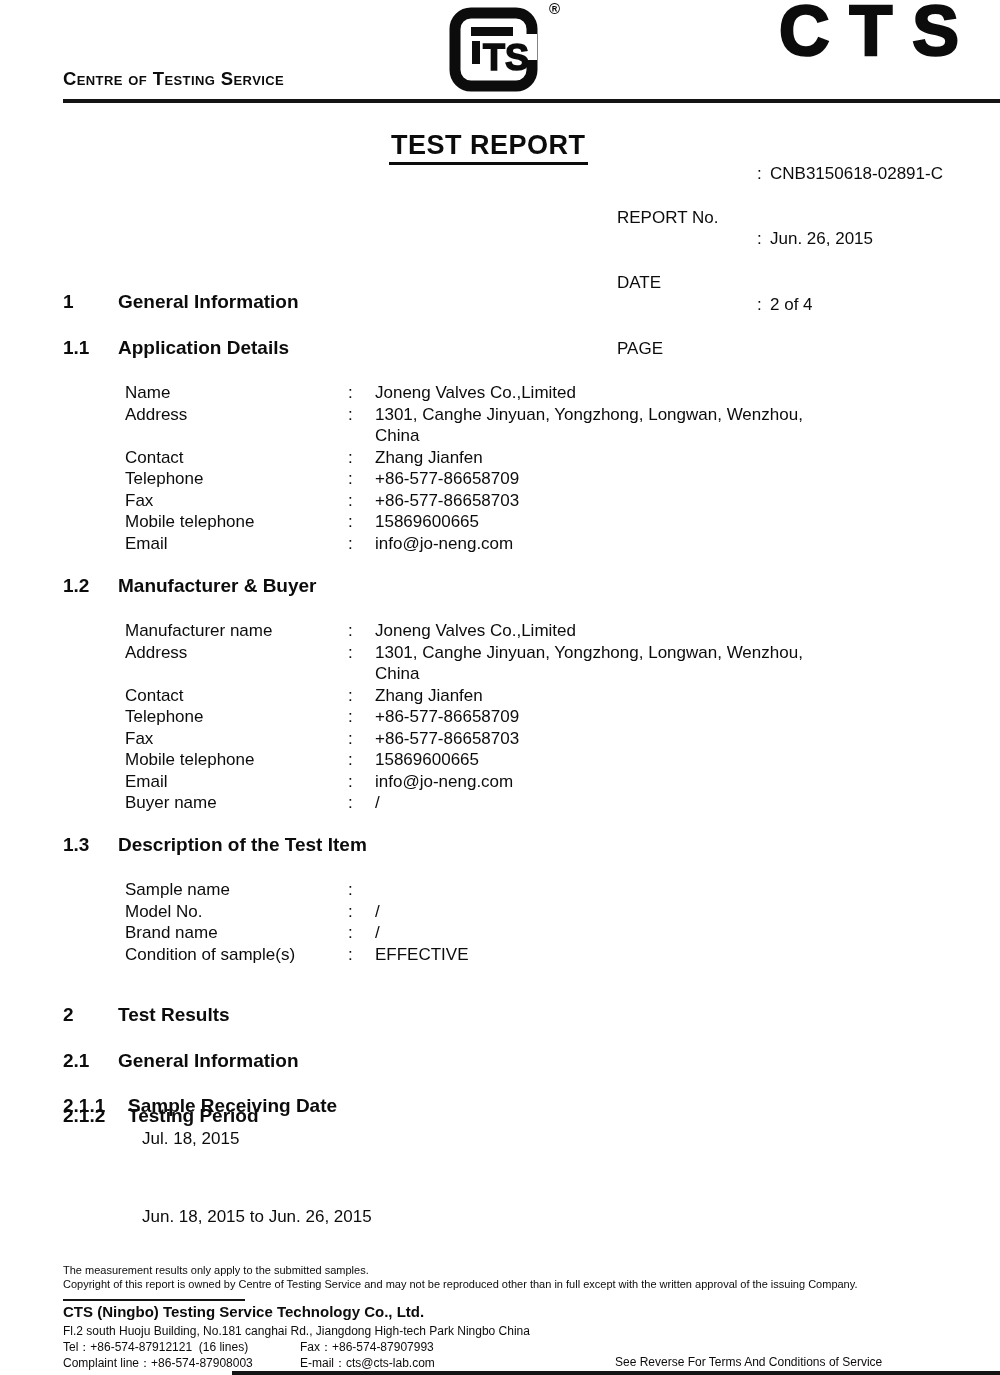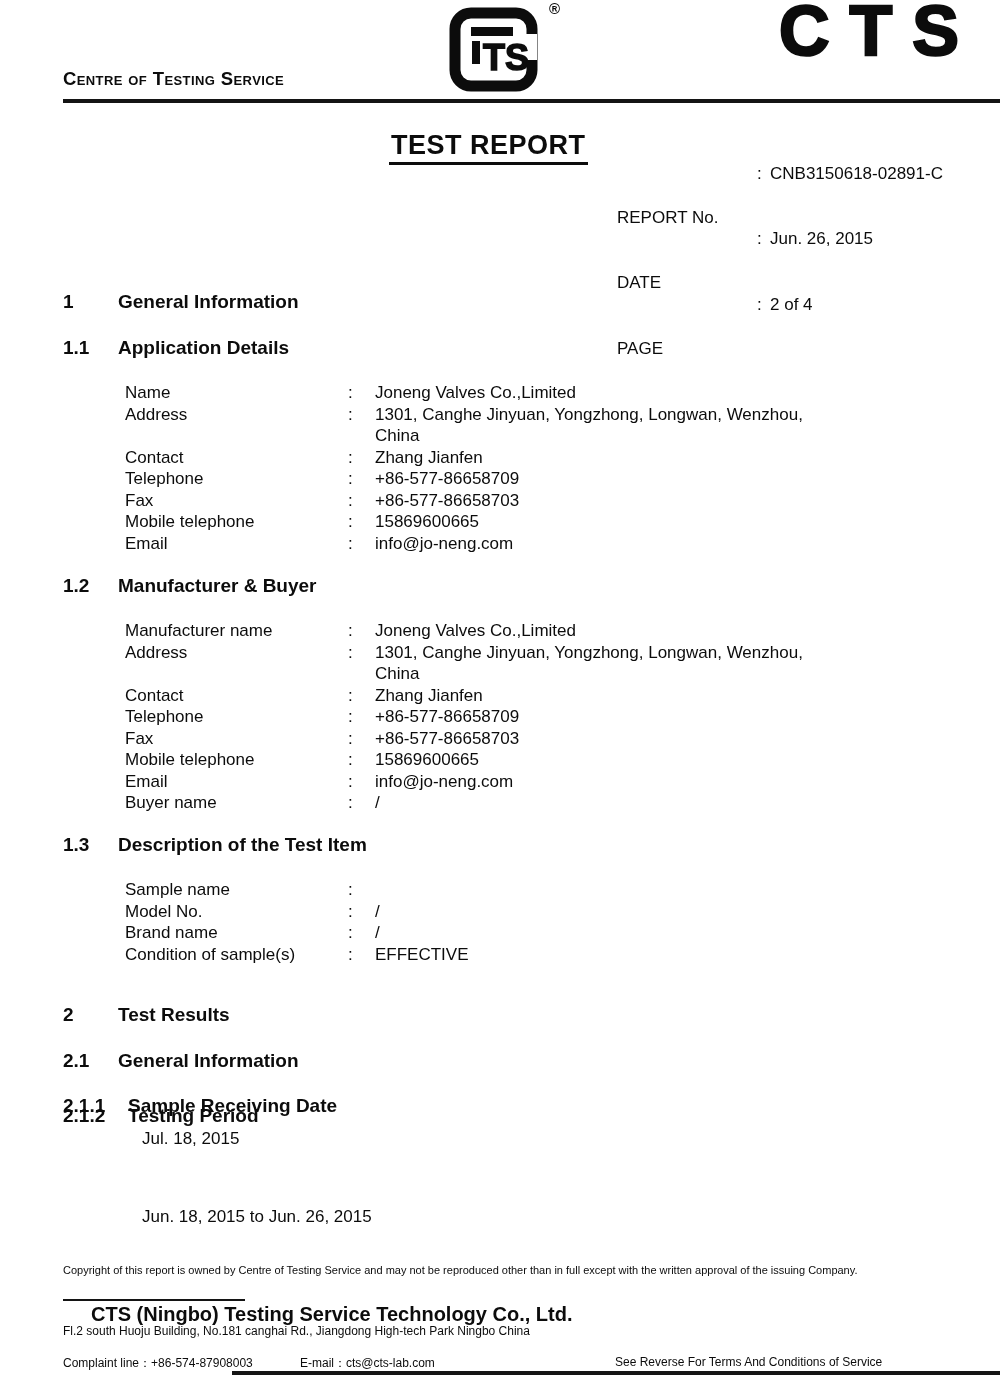--- a/index.html
+++ b/index.html
@@ -31,21 +31,21 @@
   .kvs{position:absolute;left:125px;width:750px;font-size:17px;line-height:21.5px;}
   .kv{display:flex;}
   .kv-label{width:223px;flex:0 0 223px;}
   .kv-colon{width:27px;flex:0 0 27px;}
   .kv-value{flex:1;}
   .kv-line2{display:block;}
   .body-text{position:absolute;left:142px;font-size:17px;line-height:21px;}
   
   .f-notes{position:absolute;left:63px;top:1264px;font-size:11px;line-height:13.5px;}
   .f-divider{position:absolute;left:63px;top:1299px;width:182px;height:2px;background:#141414;}
-  .f-company{position:absolute;left:63px;top:1303px;font-size:20px;font-weight:bold;margin-left:28px;}
+  .f-company{position:absolute;left:63px;top:1303px;font-size:15px;font-weight:bold;}
   .f-addr{position:absolute;left:63px;top:1324px;font-size:12px;}
   .f-row{position:absolute;left:63px;font-size:12px;display:flex;white-space:pre;}
   .f-r1{top:1339px;} .f-r2{top:1355px;}
   .f-c1{width:237px;flex:0 0 237px;} .f-c2{width:315px;flex:0 0 315px;}
   .f-bar{position:absolute;left:232px;right:0;top:1371px;height:4px;background:#151515;}
 </style>
 </head>
 <body>
 
 <div class="page">
@@ -214,25 +214,30 @@
     <span>Sample Receiving Date</span>
   </div>
   <div class="body-text" style="top:1128px">Jul. 18, 2015</div>
   <div class="h deep" style="top:1105px">
     <span class="num">2.1.2</span>
     <span>Testing Period</span>
   </div>
   <div class="body-text" style="top:1206px">Jun. 18, 2015 to Jun. 26, 2015</div>
 
   <div class="f-notes">
+    <div>The measurement results only apply to the submitted samples.</div>
     <div>Copyright of this report is owned by Centre of Testing Service and may not be reproduced other than in full except with the written approval of the issuing Company.</div>
   </div>
   <div class="f-divider"></div>
   <div class="f-company">CTS (Ningbo) Testing Service Technology Co., Ltd.</div>
   <div class="f-addr">Fl.2 south Huoju Building, No.181 canghai Rd., Jiangdong High-tech Park Ningbo China</div>
+  <div class="f-row f-r1">
+    <span class="f-c1">Tel：+86-574-87912121  (16 lines)</span>
+    <span class="f-c2">Fax：+86-574-87907993</span>
+  </div>
   <div class="f-row f-r2">
     <span class="f-c1">Complaint line：+86-574-87908003</span>
     <span class="f-c2">E-mail：cts@cts-lab.com</span>
     <span>See Reverse For Terms And Conditions of Service</span>
   </div>
   <div class="f-bar"></div>
 
 </div>
 
 </body></html>

